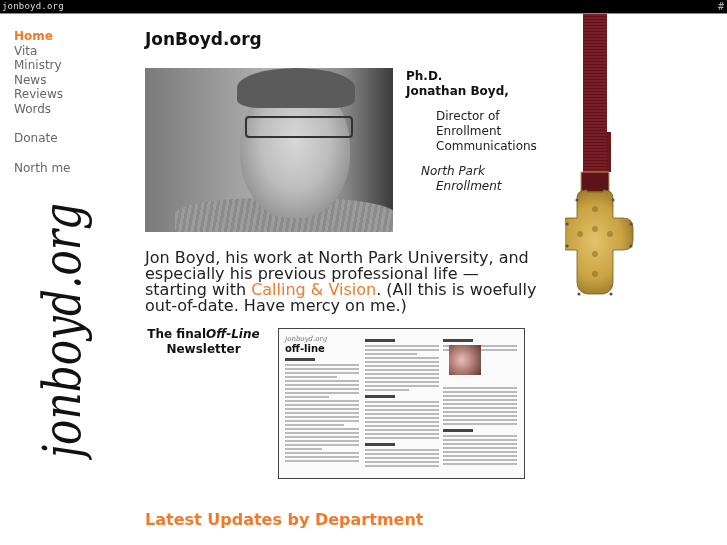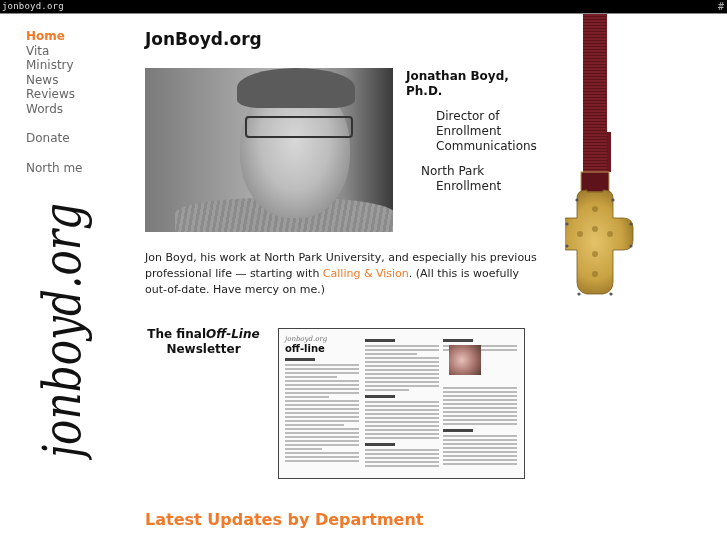--- a/index.html
+++ b/index.html
@@ -7,21 +7,21 @@
     body { font-family: "DejaVu Sans", sans-serif; color: #222; position: relative; }
 
     .topbar {
       position: absolute; left: 0; top: 0; width: 727px; height: 14px;
       background: #000; border-bottom: 1px solid #888;
       font-family: "DejaVu Sans Mono", monospace; font-size: 9px; color: #ddd;
     }
     .topbar .title { position: absolute; left: 2px; top: 1px; letter-spacing: 0.2px; }
     .topbar .hash { position: absolute; right: 3px; top: 1px; color: #aaa; font-size: 10px; }
 
-    .nav { position: absolute; left: 26px; top: 29px; font-size: 12px; line-height: 14.5px; }
+    .nav { position: absolute; left: 14px; top: 29px; font-size: 12px; line-height: 14.5px; }
     .nav a { display: block; color: #666; text-decoration: none; }
     .nav a.active { color: #f07a2a; font-weight: bold; }
     .nav .gap { height: 15px; }
 
     .script-logo {
       position: absolute; left: 10px; top: 190px; width: 100px; height: 270px;
     }
 
     .site-title {
       position: absolute; left: 145px; top: 29px; font-size: 17px; font-weight: bold; color: #111;
@@ -48,26 +48,26 @@
     }
     .portrait .shirt {
       position: absolute; left: 30px; top: 130px; width: 220px; height: 40px;
       background: repeating-linear-gradient(100deg, #8b8b8b 0 3px, #9c9c9c 3px 6px);
       border-radius: 40% 40% 0 0;
     }
 
     .bio { position: absolute; left: 406px; top: 69px; font-size: 12px; line-height: 15px; color: #222; }
     .bio .name { font-weight: bold; color: #111; }
     .bio .role { margin-left: 30px; margin-top: 10px; }
-    .bio .org { margin-left: 15px; margin-top: 10px; }
+    .bio .org { margin-left: 15px; margin-top: 10px; font-style: italic; }
     .bio .org .line2 { margin-left: 15px; display: block; }
 
     .intro {
       position: absolute; left: 145px; top: 250px; width: 395px;
-      font-size: 11px; line-height: 16px; color: #222;
+      font-size: 16px; line-height: 16px; color: #222;
     }
     .intro a { color: #f07a2a; text-decoration: none; }
 
     .nl-caption {
       position: absolute; left: 145px; top: 327px; width: 117px;
       text-align: center; font-size: 12px; line-height: 15px; font-weight: bold; color: #111;
     }
     .nl-caption em { font-style: italic; }
 
     .nl-image {
@@ -129,22 +129,22 @@
 
 <div class="portrait">
   <div class="shirt"></div>
   <div class="face"></div>
   <div class="hair"></div>
   <div class="glasses"></div>
 </div>
 
 <div class="bio">
   <div class="name">
+    <div>Ph.D.</div>
     <div>Jonathan Boyd,</div>
-    <div>Ph.D.</div>
   </div>
   <div class="role">
     <div>Director of</div>
     <div>Enrollment</div>
     <div>Communications</div>
   </div>
   <div class="org">
     <span>North Park</span>
     <span class="line2">Enrollment</span>
   </div>

